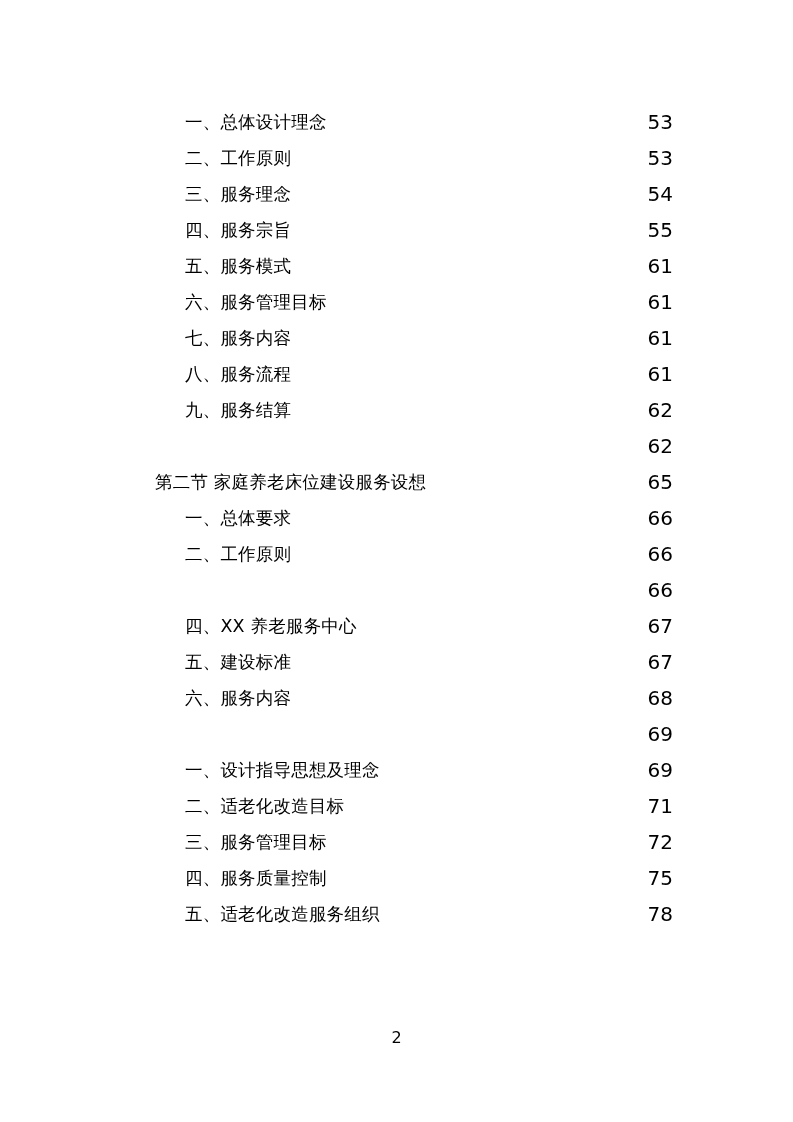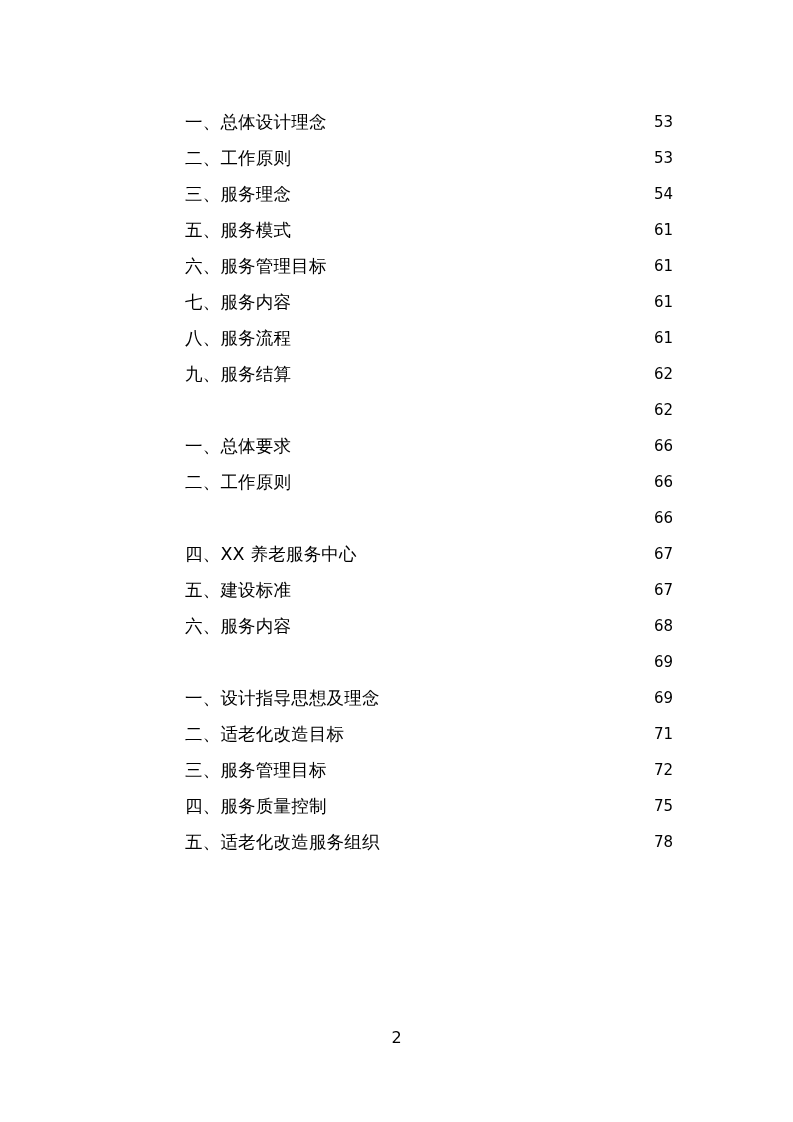--- a/index.html
+++ b/index.html
@@ -51,21 +51,21 @@
     overflow: hidden;
     letter-spacing: 4.1px;
     font-size: 17.5px;
     color: #000;
   }
   .toc-entry .pageno {
     flex: 0 0 auto;
     width: 34px;
     text-align: right;
     padding-right: 0;
-    font-size: 15px;
+    font-size: 20px;
   }
   
   .lvl-section .indent { width: 155px; }
   .lvl-item .indent { width: 185px; }
   .right-pad {
     flex: 0 0 auto;
     width: 120px;
   }
   .footer {
     position: absolute;
@@ -105,20 +105,29 @@
         <span class="indent"></span>
         <span class="label">三、服务理念</span>
         <span class="leader">
           <span>............................................................</span>
         </span>
         <span class="pageno">54</span>
         <span class="right-pad"></span>
       </div>
       <div class="toc-entry lvl-item">
         <span class="indent"></span>
+        <span class="label">四、服务宗旨</span>
+        <span class="leader">
+          <span>............................................................</span>
+        </span>
+        <span class="pageno">55</span>
+        <span class="right-pad"></span>
+      </div>
+      <div class="toc-entry lvl-item">
+        <span class="indent"></span>
         <span class="label">五、服务模式</span>
         <span class="leader">
           <span>............................................................</span>
         </span>
         <span class="pageno">61</span>
         <span class="right-pad"></span>
       </div>
       <div class="toc-entry lvl-item">
         <span class="indent"></span>
         <span class="label">六、服务管理目标</span>
@@ -156,20 +165,29 @@
         <span class="right-pad"></span>
       </div>
       <div class="toc-entry lvl-item">
         <span class="indent"></span>
         <span class="leader">
           <span>............................................................</span>
         </span>
         <span class="pageno">62</span>
         <span class="right-pad"></span>
       </div>
+      <div class="toc-entry lvl-section">
+        <span class="indent"></span>
+        <span class="label">第二节 家庭养老床位建设服务设想</span>
+        <span class="leader">
+          <span>............................................................</span>
+        </span>
+        <span class="pageno">65</span>
+        <span class="right-pad"></span>
+      </div>
       <div class="toc-entry lvl-item">
         <span class="indent"></span>
         <span class="label">一、总体要求</span>
         <span class="leader">
           <span>............................................................</span>
         </span>
         <span class="pageno">66</span>
         <span class="right-pad"></span>
       </div>
       <div class="toc-entry lvl-item">

